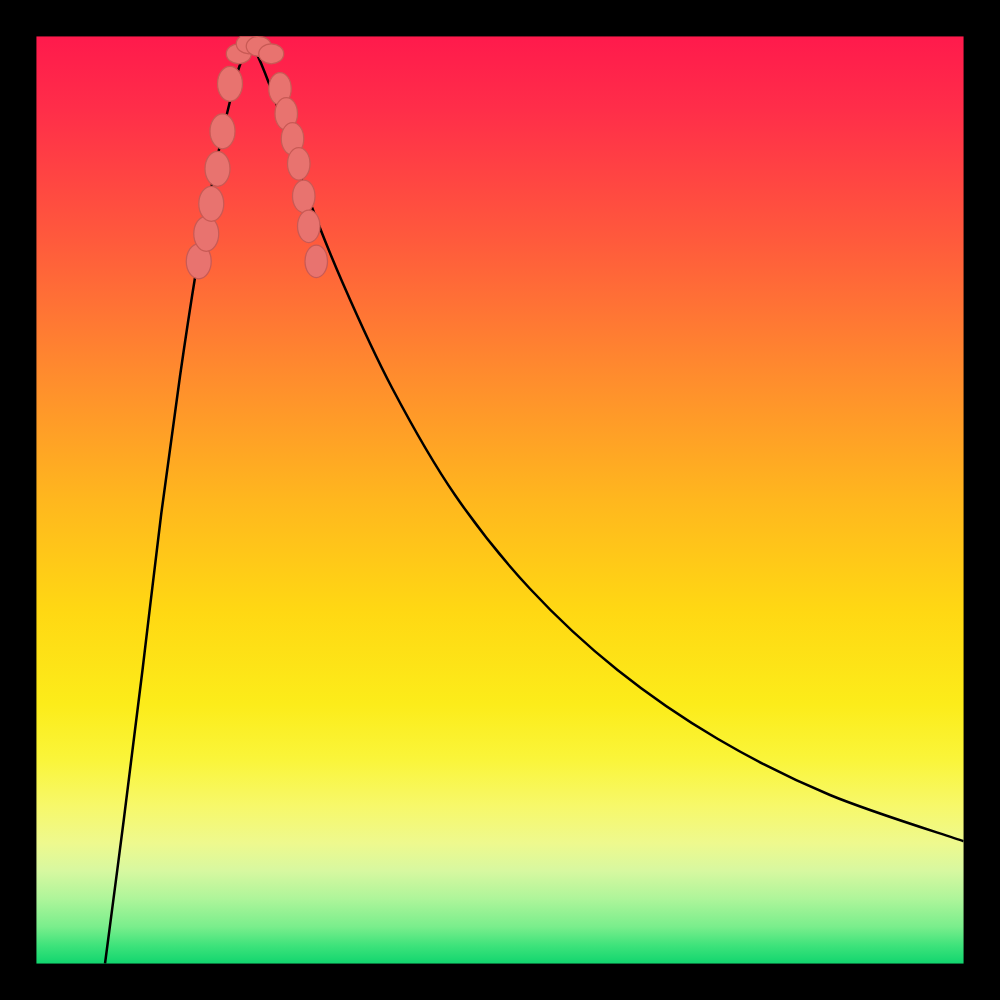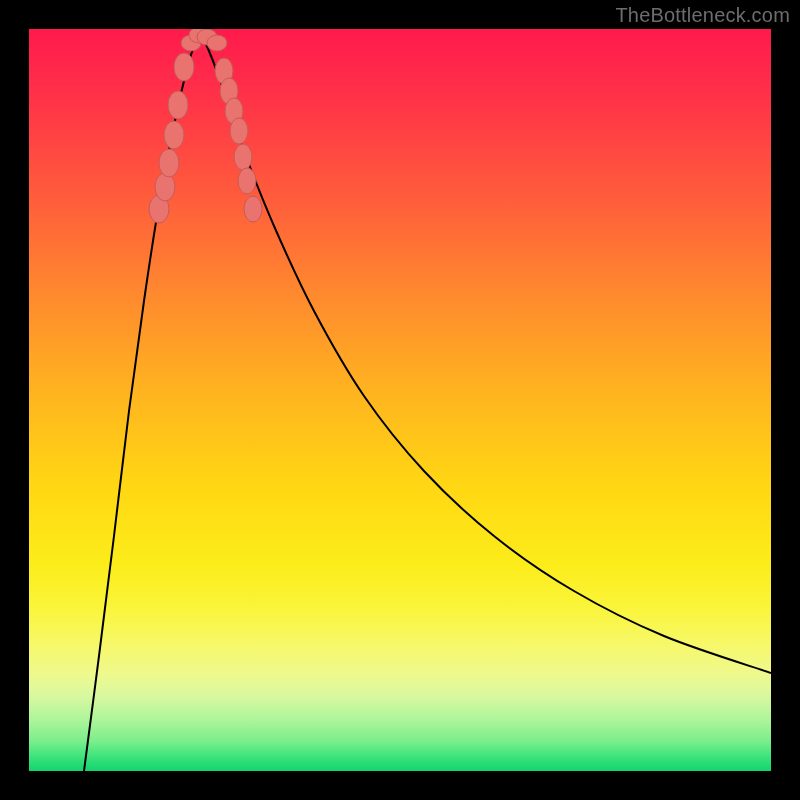--- a/index.html
+++ b/index.html
@@ -92,14 +92,13 @@
           <ellipse cx="195" cy="42" rx="9" ry="13" class="dot"></ellipse>
           <ellipse cx="200" cy="62" rx="9" ry="13" class="dot"></ellipse>
           <ellipse cx="205" cy="82" rx="9" ry="13" class="dot"></ellipse>
           <ellipse cx="210" cy="102" rx="9" ry="13" class="dot"></ellipse>
           <ellipse cx="214" cy="128" rx="9" ry="13" class="dot"></ellipse>
           <ellipse cx="218" cy="152" rx="9" ry="13" class="dot"></ellipse>
           <ellipse cx="224" cy="180" rx="9" ry="13" class="dot"></ellipse>
         </g>
     </svg>
   </div>
-  <div class="watermark">TheBottleneck.com</div>
 </div>
 
 </body></html>

